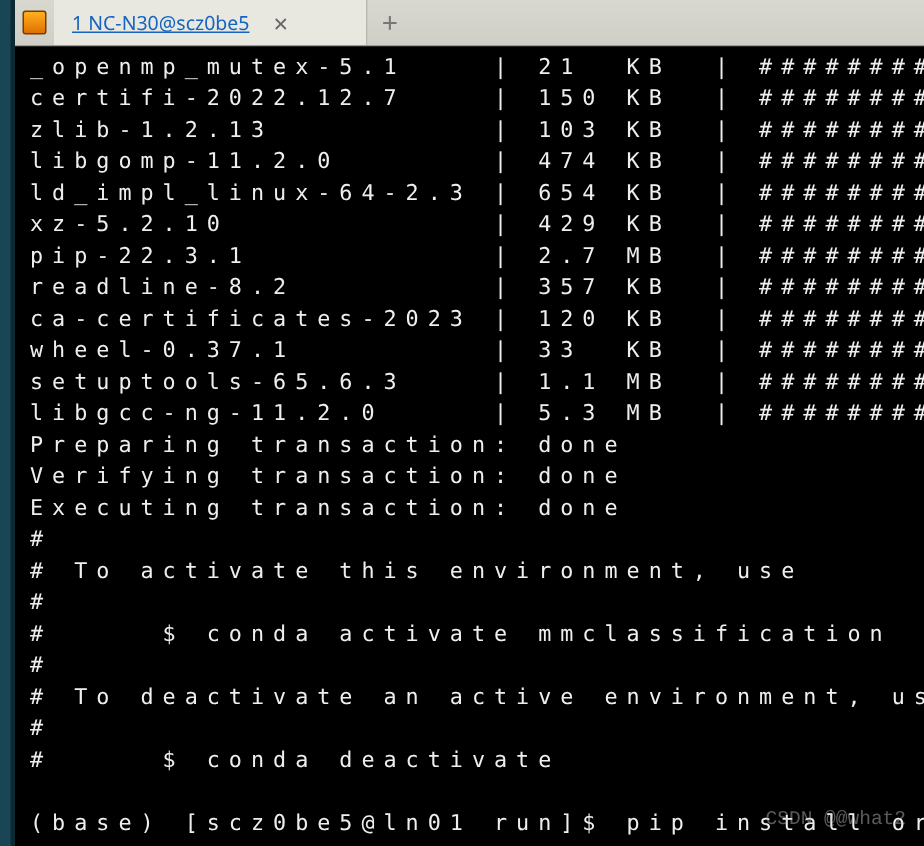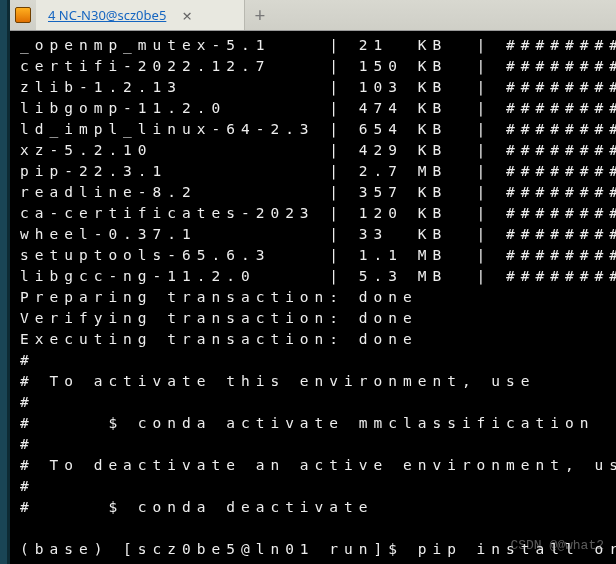--- a/index.html
+++ b/index.html
@@ -16,21 +16,21 @@
 </style>
 </head>
 <body>
 
 <div class="win">
   <div class="titlebar">
     <div class="sysicon">
         <div class="sysicon-sq"></div>
       </div>
     <div class="tab">
-      <span class="tab-title">4 NC-N30@scz0be5</span>
+      <span class="tab-title">1 NC-N30@scz0be5</span>
       <span class="tab-close">×</span>
     </div>
     <div class="newtab">+</div>
   </div>
   <div class="term" id="term">_openmp_mutex-5.1    | 21  KB  | ##########
 certifi-2022.12.7    | 150 KB  | ##########
 zlib-1.2.13          | 103 KB  | ##########
 libgomp-11.2.0       | 474 KB  | ##########
 ld_impl_linux-64-2.3 | 654 KB  | ##########
 xz-5.2.10            | 429 KB  | ##########

